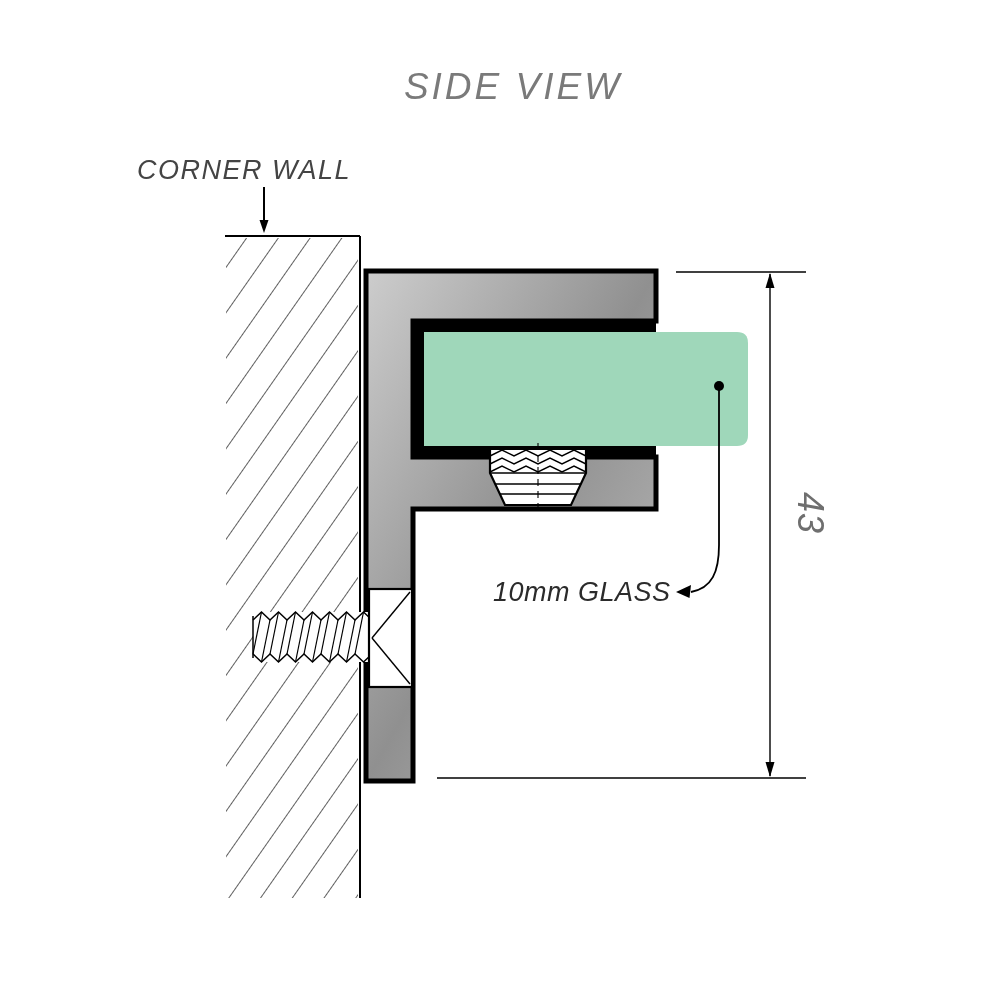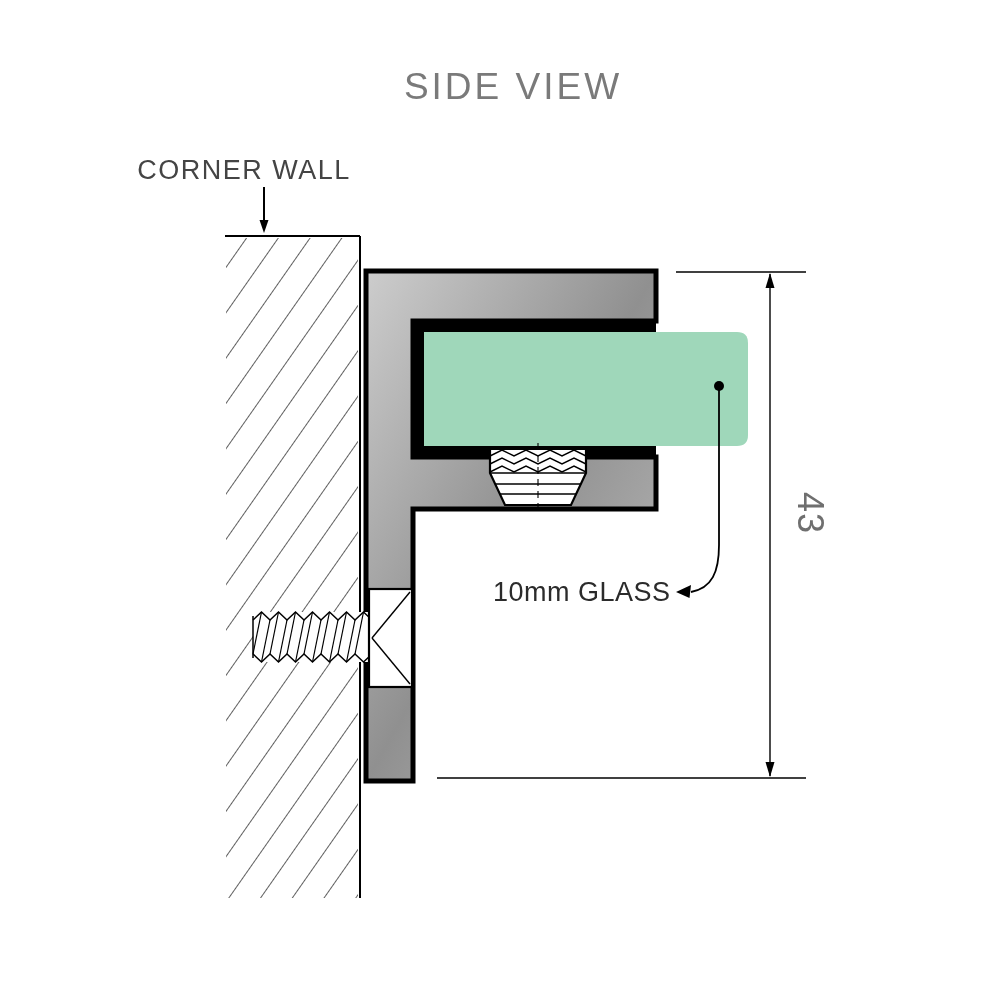--- a/index.html
+++ b/index.html
@@ -1,17 +1,17 @@
 <!DOCTYPE html>
 <html><head>
 <meta charset="utf-8">
 <style>
   html,body{margin:0;padding:0;background:#ffffff;}
   .stage{position:relative;width:1000px;height:1000px;background:#ffffff;overflow:hidden;
-         font-family:"Liberation Sans","DejaVu Sans",sans-serif;}
+         font-family:"Liberation Sans","DejaVu Sans",sans-serif;font-style:italic;}
   svg{display:block;}
   text{font-family:"Liberation Sans","DejaVu Sans",sans-serif;}
   .title-text{font-size:37px;letter-spacing:3px;}
   .wall-text{font-size:27px;letter-spacing:1.5px;}
   .glass-text{font-size:27px;letter-spacing:0.5px;}
   .dim-text{font-size:36px;letter-spacing:1px;}
 </style>
 </head>
 <body>
 

